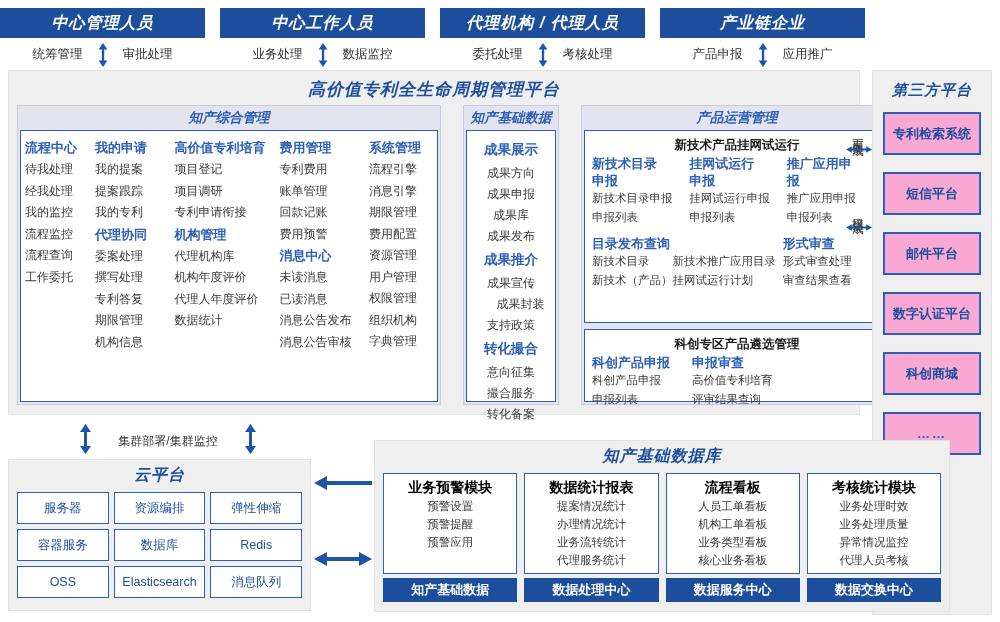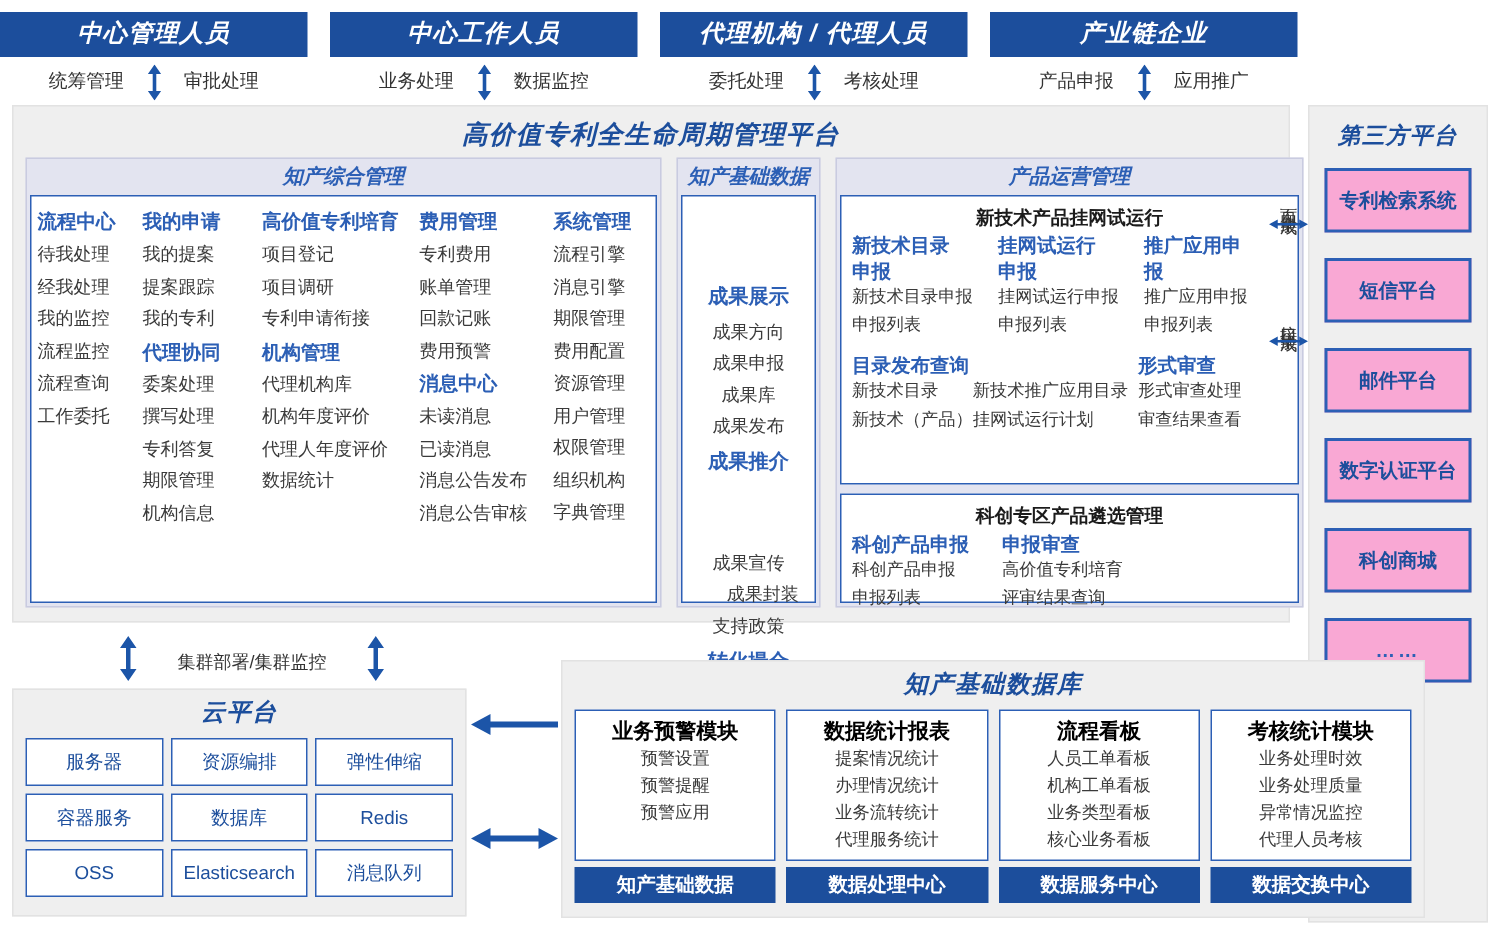--- a/index.html
+++ b/index.html
@@ -28,21 +28,21 @@
 
   
   .platform {
     position: absolute; left: 8px; top: 70px; width: 852px; height: 345px;
     background: #efefef; border: 1px solid #e2e2e2;
   }
   .platform-title {
     text-align: center; font-size: 17px; font-weight: bold; font-style: italic;
     color: #1c4e9c; padding-top: 7px; letter-spacing: 1px;
   }
-  .sections { position: absolute; left: 8px; top: 34px; display: flex; gap: 10px; }
+  .sections { position: absolute; left: 8px; top: 34px; display: flex; gap: 22px; }
   .section { background: #e3e4f0; border: 1px solid #c9cbe0; padding: 2px; }
   .section-title {
     text-align: center; font-size: 13.5px; font-weight: bold; font-style: italic;
     color: #2c5fb5; height: 22px; line-height: 20px;
   }
   .section-body { background: #ffffff; border: 1px solid #2c5fb5; padding: 6px 4px; }
 
   
   .colset { display: flex; }
   .mcol { display: flex; flex-direction: column; }
@@ -231,27 +231,27 @@
                 <div class="mi">字典管理</div>
               </div>
             </div>
         </div>
       </div>
 
       <div class="section" style="width:96px;">
         <div class="section-title">知产基础数据</div>
         <div class="section-body" style="height:272px;">
           <div class="mcol" id="ach-col" style="align-items:center;">
-              <div class="mh" style="font-size: 13.5px; line-height: 26px; text-align: center; margin-top: 48px;">成果展示</div>
+              <div class="mh" style="font-size: 13.5px; line-height: 26px; text-align: center;">成果展示</div>
               <div class="mi" style="text-align: center; line-height: 21px;">成果方向</div>
               <div class="mi" style="text-align: center; line-height: 21px;">成果申报</div>
               <div class="mi" style="text-align: center; line-height: 21px;">成果库</div>
               <div class="mi" style="text-align: center; line-height: 21px;">成果发布</div>
               <div class="mh" style="font-size: 13.5px; line-height: 26px; text-align: center;">成果推介</div>
-              <div class="mi" style="text-align: left; line-height: 21px; margin-top: 44px;">成果宣传</div>
+              <div class="mi" style="text-align: left; line-height: 21px;">成果宣传</div>
               <div class="mi" style="text-align: center; line-height: 21px; margin-left: 19px;">成果封装</div>
               <div class="mi" style="text-align: center; line-height: 21px;">支持政策</div>
               <div class="mh" style="font-size: 13.5px; line-height: 26px; text-align: center;">转化撮合</div>
               <div class="mi" style="text-align: center; line-height: 21px;">意向征集</div>
               <div class="mi" style="text-align: center; line-height: 21px;">撮合服务</div>
               <div class="mi" style="text-align: center; line-height: 21px;">转化备案</div>
             </div>
         </div>
       </div>
 

